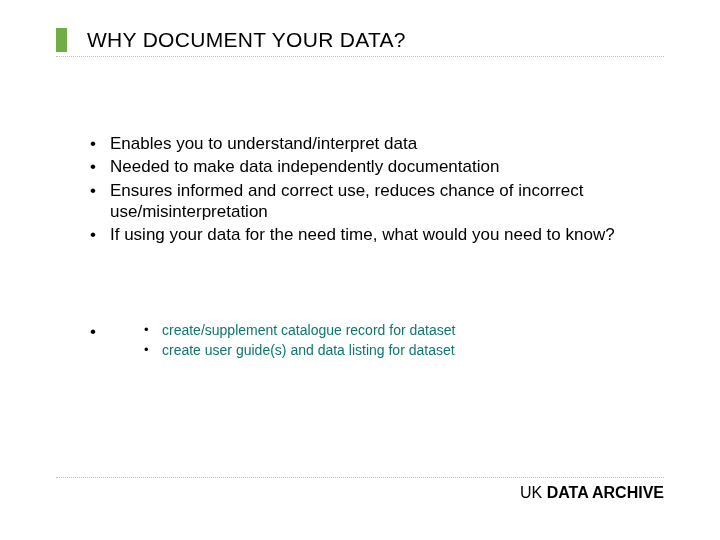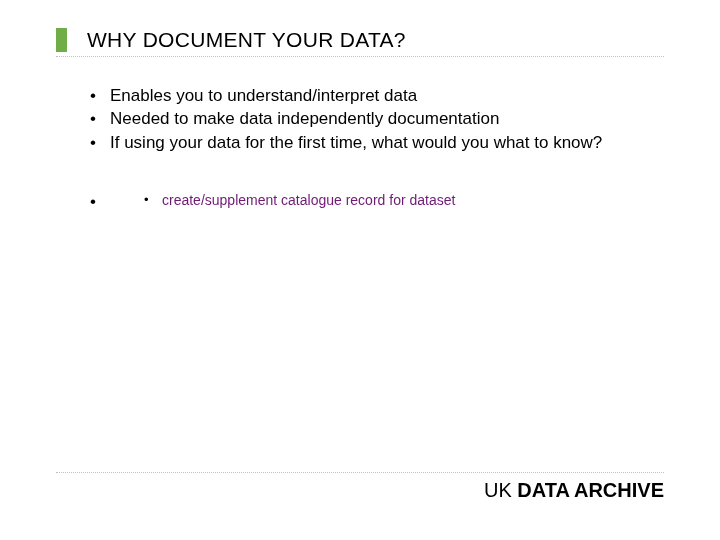--- a/index.html
+++ b/index.html
@@ -38,20 +38,21 @@
       border: none;
       border-top: 1.5px dotted #bfbfbf;
       margin: 0 0 0 0;
       width: 608px;
     }
     .content {
       padding: 28px 0 0 28px;
     }
     .bullet-list {
       list-style: none;
+      margin-top: 48px;
     }
     .bullet-list > li {
       position: relative;
       padding-left: 26px;
       font-size: 17px;
       line-height: 1.25;
       color: #000;
       margin-bottom: 2px;
     }
     .bullet-list > li::before {
@@ -66,21 +67,21 @@
     .sub-list {
       list-style: none;
       margin-top: 10px;
       margin-left: 30px;
     }
     .sub-list > li {
       position: relative;
       padding-left: 22px;
       font-size: 14px;
       line-height: 1.35;
-      color: #701a75;
+      color: #0f766e;
       margin-bottom: 1px;
     }
     .sub-list > li::before {
       content: "•";
       position: absolute;
       left: 4px;
       top: 0;
       color: #000;
       font-size: 13px;
     }
@@ -91,50 +92,52 @@
       right: 56px;
     }
     .footer-line {
       border: none;
       border-top: 1.5px dotted #bfbfbf;
       margin-bottom: 6px;
       width: 608px;
     }
     .footer-text {
       text-align: right;
-      font-size: 20px;
+      font-size: 16px;
       color: #000;
     }
     .footer-text .light { font-weight: normal; }
     .footer-text .bold { font-weight: bold; }
   </style>
 </head>
 <body>
 
 <div class="slide">
 
   <div class="title-row">
     <div class="accent-bar"></div>
     <div class="title">WHY DOCUMENT YOUR DATA?</div>
   </div>
   <hr class="dotted-line">
 
   <div class="content">
     <ul class="bullet-list">
       <li>Enables you to understand/interpret data</li>
       <li>Needed to make data independently documentation</li>
-      <li>If using your data for the first time, what would you what to know?</li>
+      <li>Ensures informed and correct use, reduces chance of incorrect use/misinterpretation</li>
+      <li>If using your data for the need time, what would you need to know?</li>
     </ul>
 
     <div class="spacer"></div>
 
     <ul class="bullet-list">
       <li>
         <ul class="sub-list">
           <li>create/supplement catalogue record for dataset</li>
+          <li>create user guide(s) and data listing for dataset</li>
         </ul>
       </li>
     </ul>
   </div>
 
   <div class="footer">
     <hr class="footer-line">
     <div class="footer-text">
       <span class="light">UK </span><span class="bold">DATA ARCHIVE</span>
     </div>

